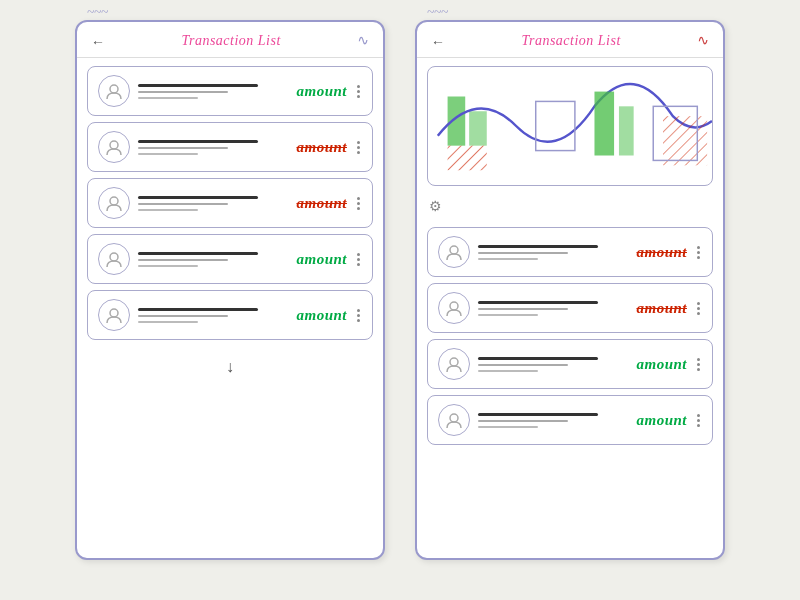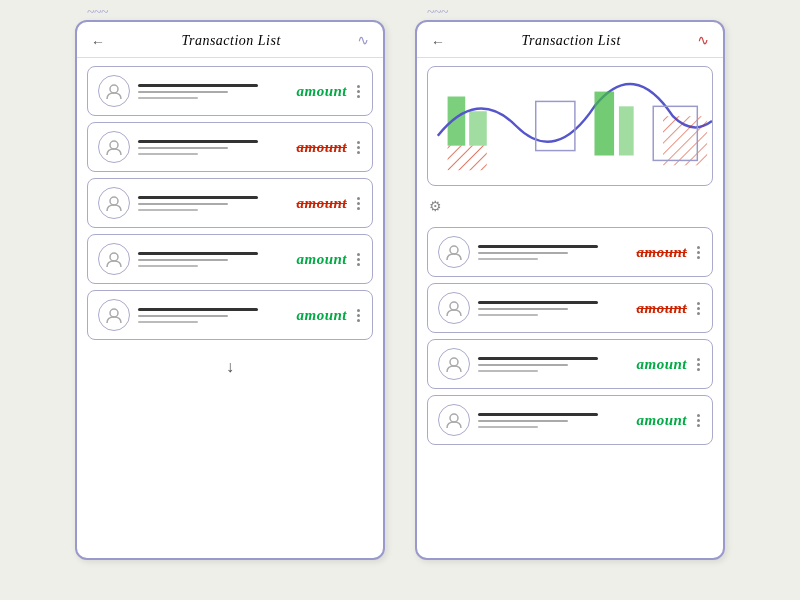--- a/index.html
+++ b/index.html
@@ -40,21 +40,21 @@
       display: flex;
       align-items: center;
       justify-content: space-between;
       padding: 10px 14px 8px;
       border-bottom: 1px solid #ddd;
       position: relative;
     }
 
     .phone-title {
       font-size: 14px;
-      color: #000000;
+      color: #ec4899;
       font-style: italic;
       letter-spacing: 0.5px;
     }
 
     .back-arrow {
       font-size: 14px;
       color: #555;
       font-style: normal;
     }
 

